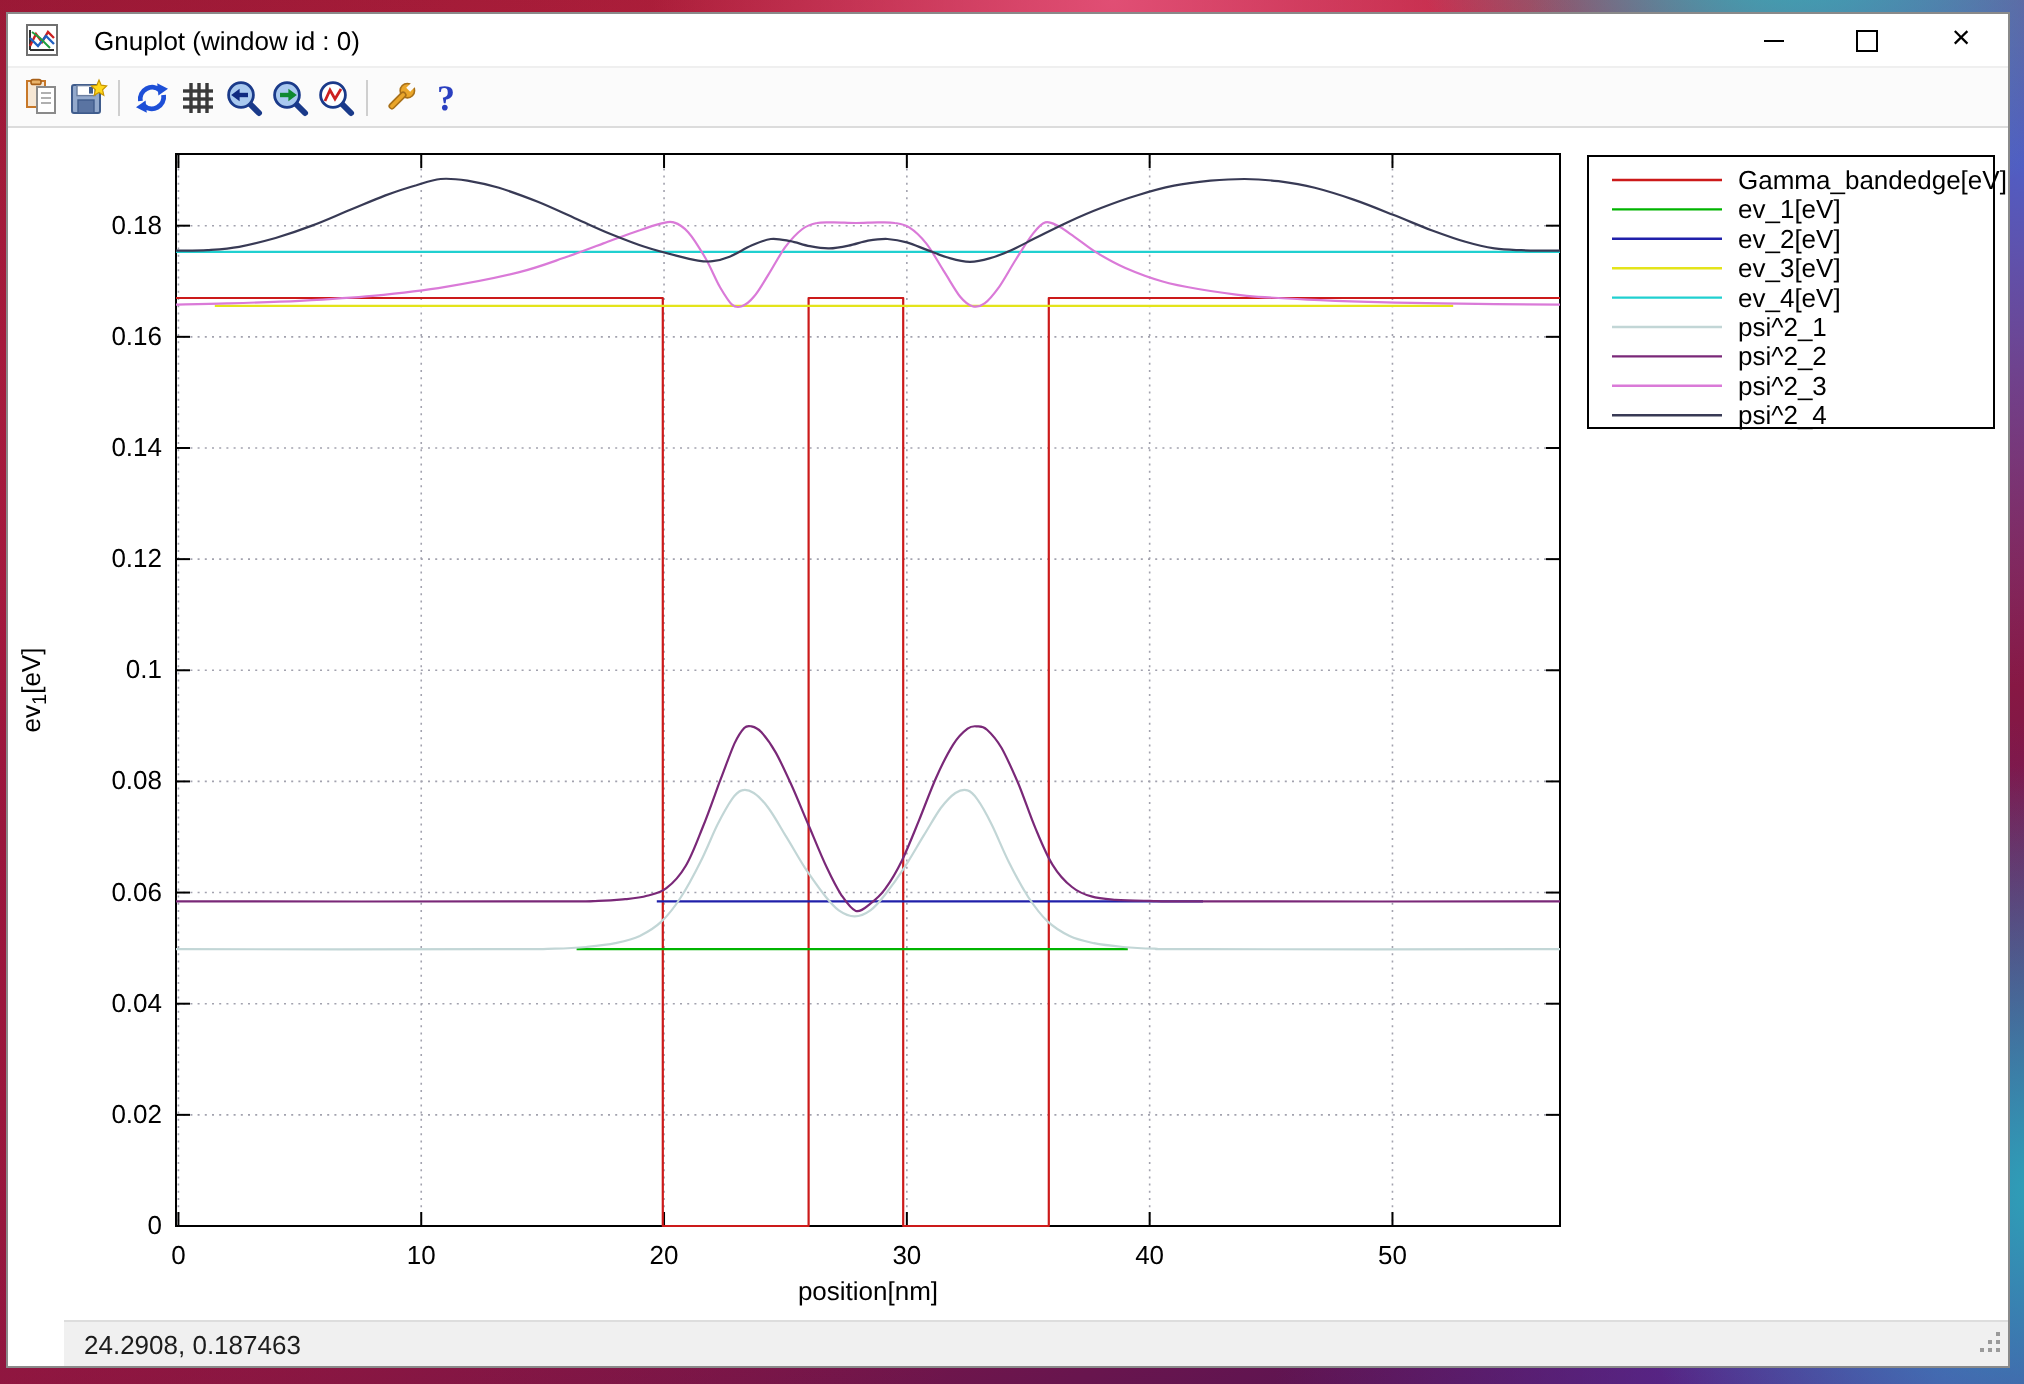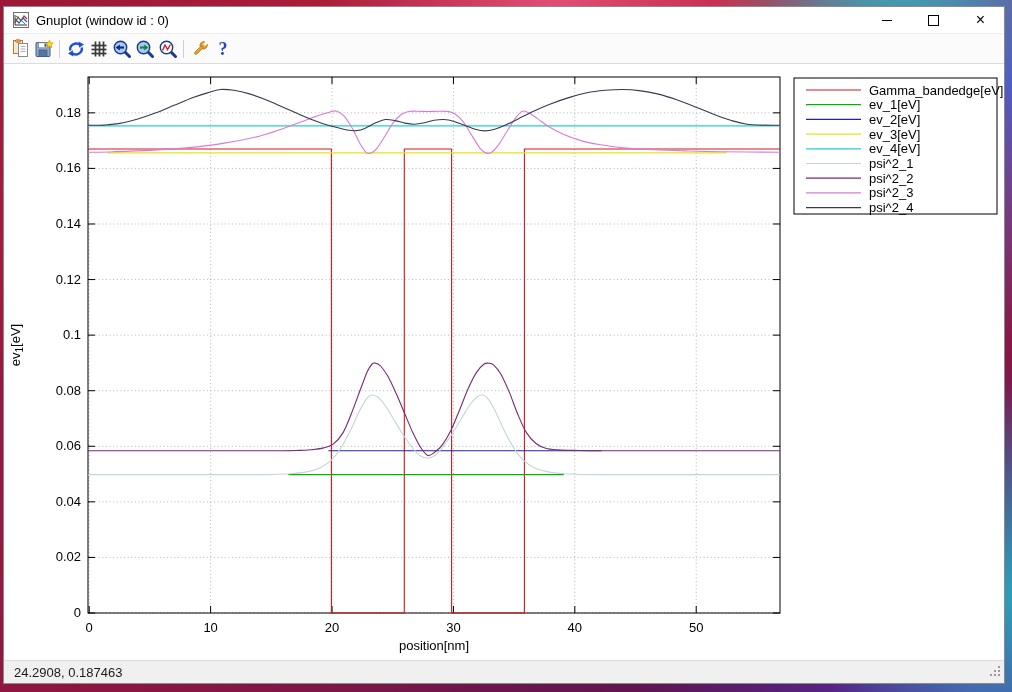--- a/index.html
+++ b/index.html
@@ -15,38 +15,38 @@
       radial-gradient(circle at 0% 60%, rgba(150,20,60,.9) 0%, rgba(150,20,60,0) 50%),
       linear-gradient(160deg,#9c1a34 0%,#c22442 28%,#a01a3c 52%,#74164a 78%,#44125a 100%);
   }
   .window{
     position:absolute;left:3px;top:6px;width:1002px;height:678px;
     background:#fff;border:1px solid #8a8a8a;box-sizing:border-box;
     display:flex;flex-direction:column;
   }
   .titlebar{flex:0 0 26px;display:flex;align-items:center;background:#fff;}
   .title-icon{margin-left:9px;display:flex;}
-  .title-text{margin-left:7px;font-size:13px;color:#000;white-space:nowrap;}
+  .title-text{margin-left:18px;font-size:13px;color:#000;white-space:nowrap;}
   .controls{margin-left:auto;display:flex;height:100%;}
   .ctrl{width:47px;height:100%;display:flex;align-items:center;justify-content:center;}
   .glyph-min{width:10px;height:1px;background:#000;display:inline-block;}
   .glyph-max{width:9px;height:9px;border:1px solid #000;display:inline-block;}
   .glyph-close{font-size:16px;line-height:16px;color:#000;}
   .toolbar{
     flex:0 0 29px;display:flex;align-items:center;padding-left:5px;
     background:#fbfbfb;border-top:1px solid #efefef;border-bottom:1px solid #dcdcdc;
   }
   .tbtn{width:23px;height:23px;display:flex;align-items:center;justify-content:center;}
   .tsep{width:1px;height:18px;background:#cfcfcf;margin:0 4px;}
   .canvas{position:relative;flex:1 1 auto;background:#fff;}
   svg.plot{position:absolute;left:0;top:0;}
   .statusbar{
     flex:0 0 22px;background:#f0f0f0;border-top:1px solid #dddddd;
     display:flex;align-items:center;padding-left:10px;
-    font-size:13px;color:#1c1c1c;position:relative;
+    font-size:13px;color:#1c1c1c;position:relative;margin-left:28px;
   }
   .grip{position:absolute;right:3px;bottom:3px;}
   .grid{stroke:#a2a2ae;stroke-width:0.8;stroke-dasharray:1,2.6;fill:none;}
   .tick{stroke:#000;stroke-width:1;}
   .frame{fill:none;stroke:#000;stroke-width:1;}
   .ticklabel{font-family:"Liberation Sans",sans-serif;font-size:13px;fill:#000;}
   .axislabel{font-family:"Liberation Sans",sans-serif;font-size:13px;fill:#000;}
   .legendbox{fill:#fff;stroke:#000;stroke-width:1;}
   .legendtext{font-family:"Liberation Sans",sans-serif;font-size:13px;fill:#000;}
 </style>

